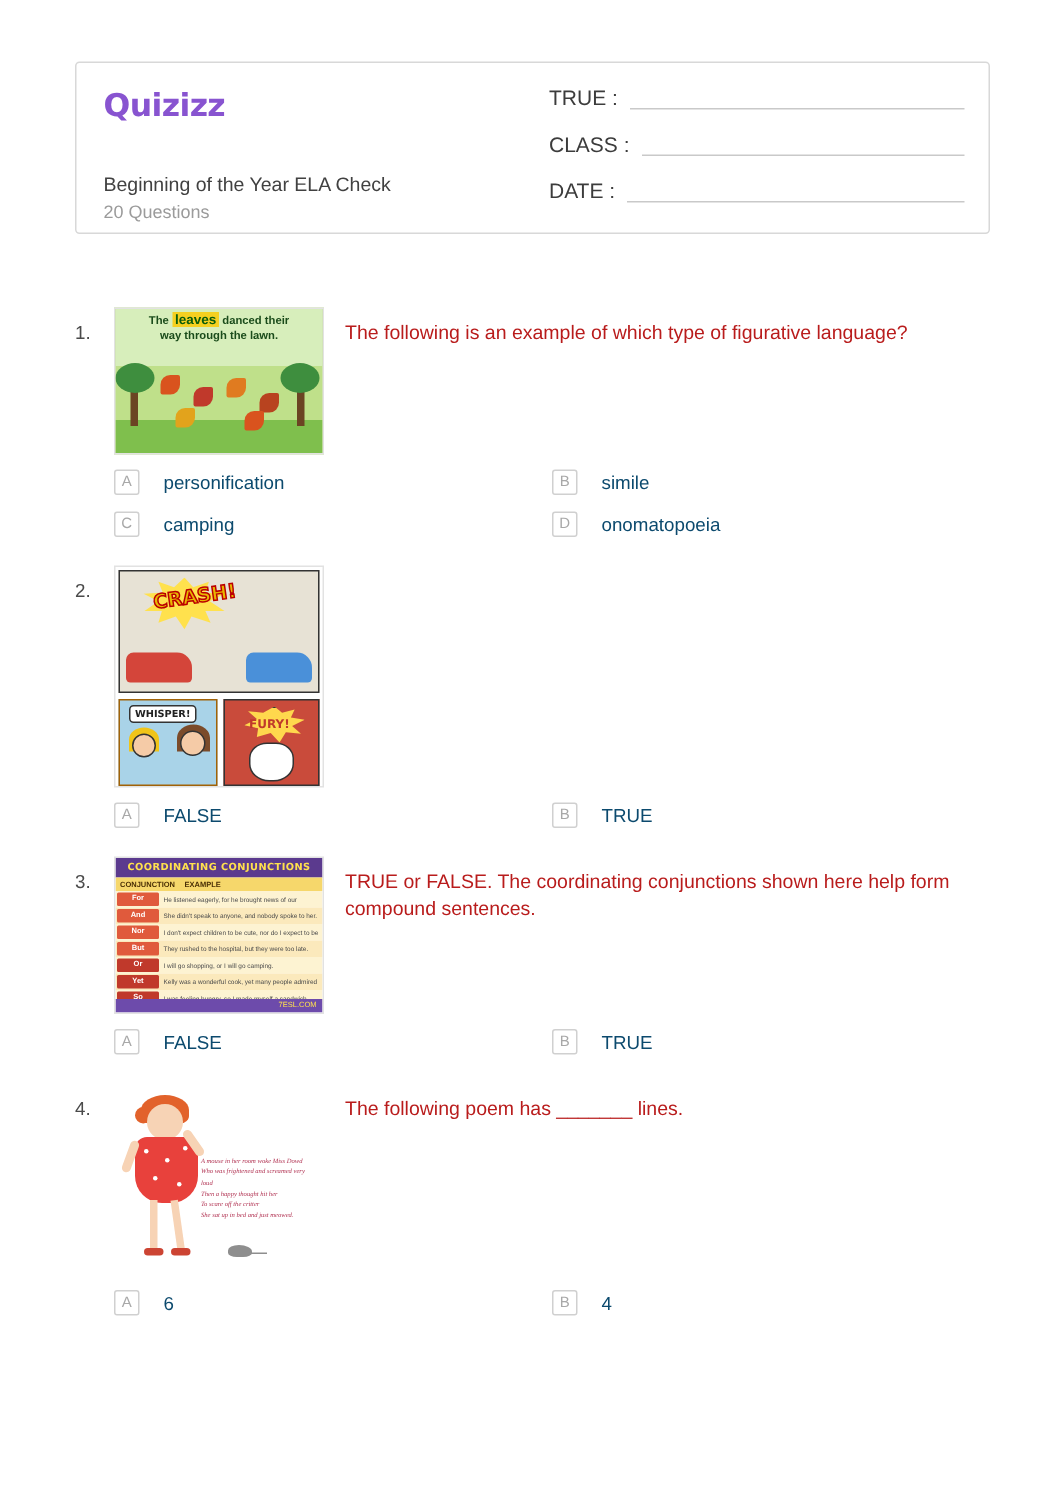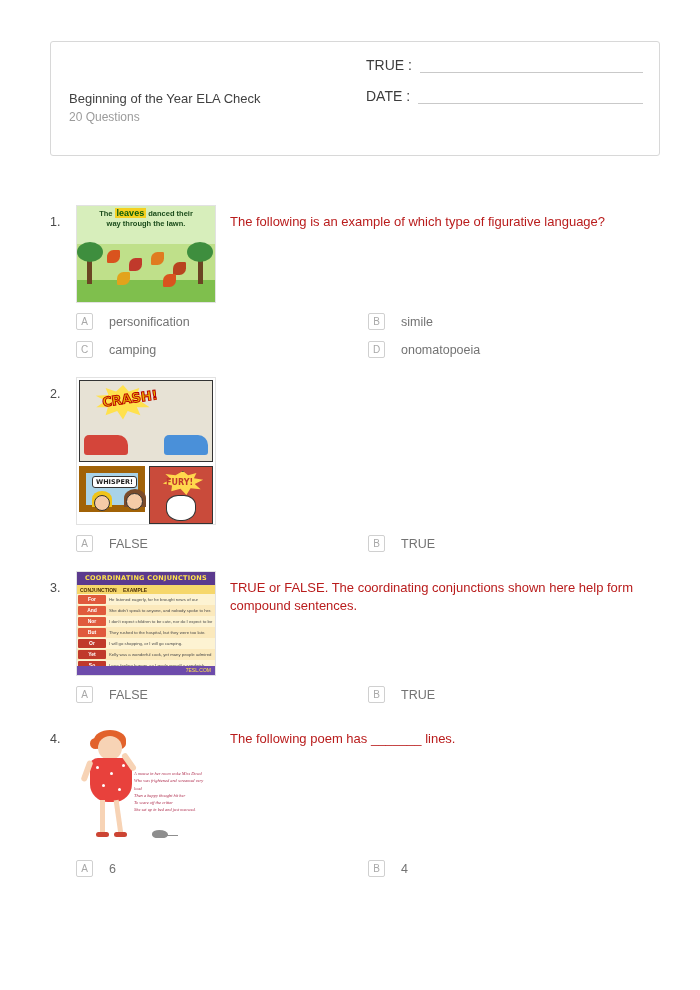--- a/index.html
+++ b/index.html
@@ -128,21 +128,21 @@
     font-size: 10px;
     color: #a8a8a8;
     display: flex;
     align-items: center;
     justify-content: center;
     margin-right: 16px;
     flex: 0 0 17px;
   }
   .ans-text {
     font-size: 12.5px;
-    color: #737373;
+    color: #0c4a6e;
   }
 
   
   .fig {
     position: relative;
     overflow: hidden;
     border: 1px solid #e2e2e2;
   }
 
   
@@ -170,21 +170,21 @@
   .fig-comic .p1 { position:absolute; left:2px; top:2px; width:134px; height:82px; background:#e7e2d5; border:1px solid #333; }
   .fig-comic .p1 .car { position:absolute; bottom:6px; width:44px; height:20px; border-radius:5px 10px 3px 3px; }
   .fig-comic .crash {
     position:absolute; left:22px; top:10px; font-size:13px; font-weight:bold; color:#e8b700;
     -webkit-text-stroke: 1px #b00; font-family:"DejaVu Sans", sans-serif; transform: rotate(-8deg);
   }
   .fig-comic .burst {
     position:absolute; left:14px; top:4px; width:58px; height:36px; background:#ffe14d;
     clip-path: polygon(50% 0%,60% 18%,78% 8%,74% 28%,96% 30%,79% 44%,96% 62%,74% 62%,80% 84%,58% 72%,50% 96%,40% 72%,20% 84%,24% 62%,4% 62%,20% 44%,3% 30%,25% 28%,20% 8%,38% 18%);
   }
-  .fig-comic .p2 { position:absolute; left:2px; top:88px; width:66px; height:46px; background:#a9d3e8; border:7px solid #a16207; }
+  .fig-comic .p2 { position:absolute; left:2px; top:88px; width:66px; height:58px; background:#a9d3e8; border:1px solid #a16207; }
   .fig-comic .p3 { position:absolute; left:72px; top:88px; width:64px; height:58px; background:#c94b3b; border:1px solid #333; }
   .fig-comic .bubble {
     position:absolute; background:#fff; border:1px solid #333; border-radius:3px;
     font-size:6.5px; font-weight:bold; color:#222; padding:1px 3px; font-family:"DejaVu Sans", sans-serif;
   }
   .fig-comic .fury {
     position:absolute; left:12px; top:4px; width:42px; height:26px; background:#ffd84d; border:1px solid #333;
     clip-path: polygon(50% 0%,62% 16%,82% 8%,76% 28%,98% 34%,78% 50%,92% 70%,68% 66%,58% 92%,44% 68%,22% 78%,24% 56%,2% 48%,22% 32%,8% 12%,32% 16%);
   }
   .fig-comic .fury-t { position:absolute; left:16px; top:11px; font-size:8px; font-weight:bold; color:#c0392b; font-family:"DejaVu Sans", sans-serif; }
@@ -237,26 +237,31 @@
     font-family:"Liberation Serif", serif;
   }
 </style>
 </head>
 <body>
 
 <div class="page">
 
   <div class="header">
     <div class="header-left">
+      <div class="brand">Quizizz</div>
       <div class="quiz-title">Beginning of the Year ELA Check</div>
       <div class="quiz-count">20 Questions</div>
     </div>
     <div class="header-right">
       <div class="field-row">
         <div class="field-label">TRUE :</div>
+        <div class="field-line"></div>
+      </div>
+      <div class="field-row">
+        <div class="field-label">CLASS :</div>
         <div class="field-line"></div>
       </div>
       <div class="field-row">
         <div class="field-label">DATE  :</div>
         <div class="field-line"></div>
       </div>
     </div>
   </div>
 
   <div class="questions">

